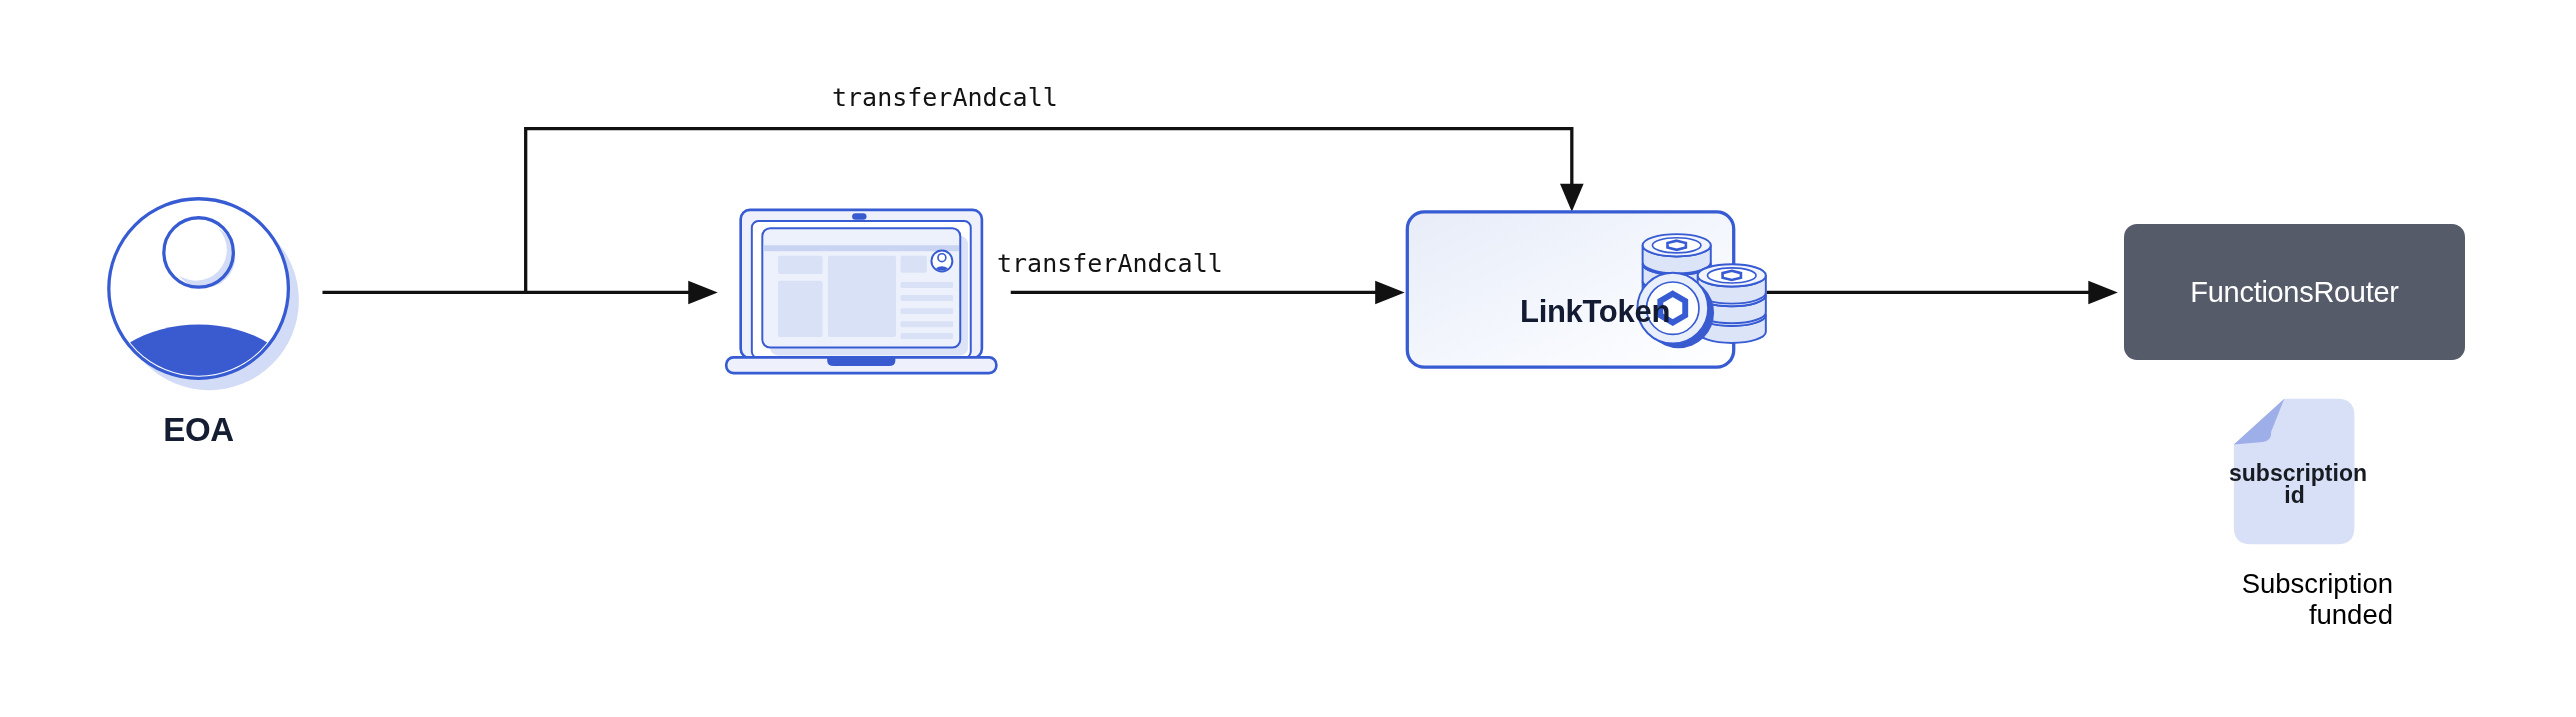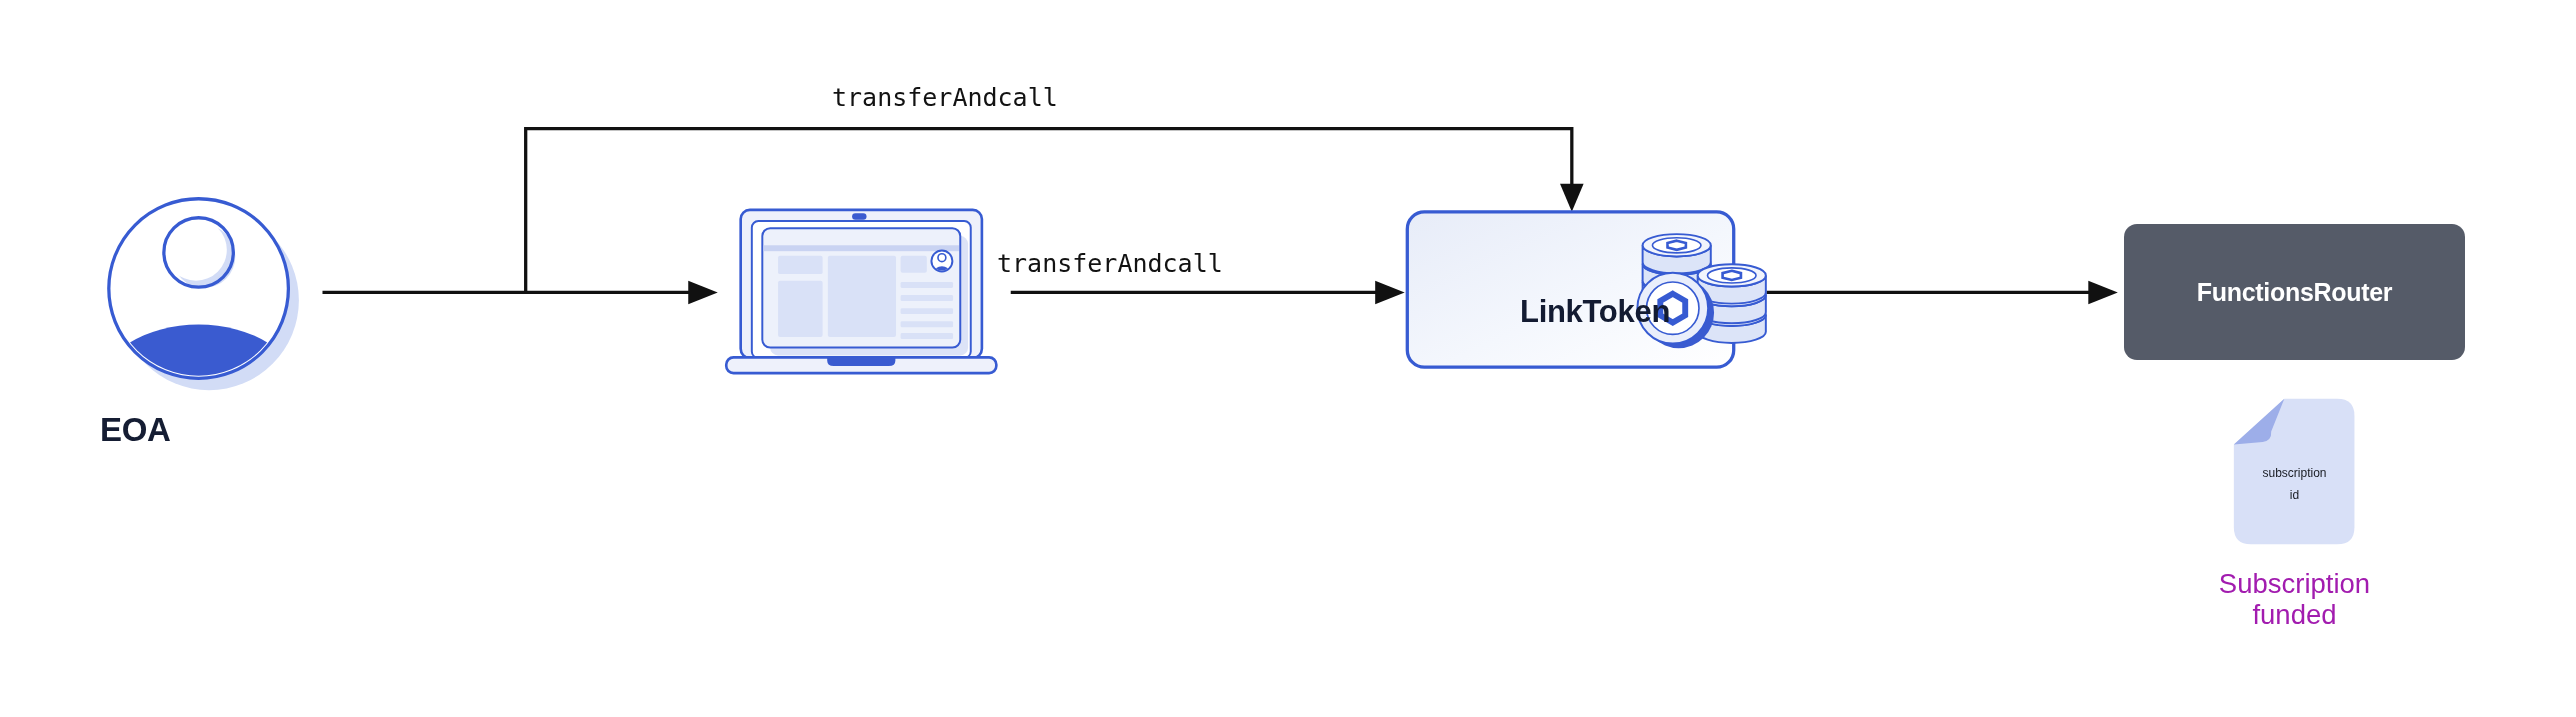--- a/index.html
+++ b/index.html
@@ -4,46 +4,46 @@
 <style>
   html,body{margin:0;padding:0;background:#ffffff;}
   .stage{
     position:relative;
     width:2576px;height:718px;
     background:#ffffff;
     font-family:"Liberation Sans", sans-serif;
     overflow:hidden;
   }
   .layer{position:absolute;left:0;top:0;}
-  .lbl{position:absolute;color:#151D33;font-weight:700;text-align:left;}
+  .lbl{position:absolute;color:#151D33;font-weight:700;text-align:center;}
   .node-label{font-size:33px;line-height:31px;letter-spacing:-0.3px;}
   .edge-label{
     font-family:"DejaVu Sans Mono", monospace;
     font-weight:400;color:#121212;font-size:25px;text-align:left;
   }
   .linktoken-label{
     position:absolute;left:1520px;top:212px;height:200px;
     display:flex;align-items:center;
     font-size:31px;font-weight:700;color:#131B32;letter-spacing:-0.3px;
   }
   .functions-router{
     position:absolute;left:2124px;top:224px;width:341px;height:136px;
     background:#555B68;border-radius:13px;
     display:flex;align-items:center;justify-content:center;
   }
   .functions-router .txt{
-    color:#ffffff;font-size:25px;font-weight:700;letter-spacing:-0.3px;text-align:center;
+    color:#ffffff;font-size:29px;font-weight:400;letter-spacing:-0.3px;text-align:center;
   }
   .doc-text{
     position:absolute;left:2229px;top:463px;width:131px;
-    font-size:12px;line-height:21.6px;font-weight:400;color:#181B22;text-align:center;
+    font-size:23px;line-height:21.6px;font-weight:700;color:#181B22;text-align:center;
   }
   .doc-caption{
     position:absolute;left:2196px;top:568px;width:197px;
-    font-size:27.5px;line-height:31px;font-weight:400;color:#a21caf;text-align:center;
+    font-size:27.5px;line-height:31px;font-weight:400;color:#000000;text-align:right;
   }
 </style>
 </head>
 <body>
 
 <div class="stage">
 
   <svg class="layer" width="2576" height="718" viewBox="0 0 3930 1095">
     <defs>
       <linearGradient id="boxGrad" x1="0" y1="0" x2="1" y2="1">

